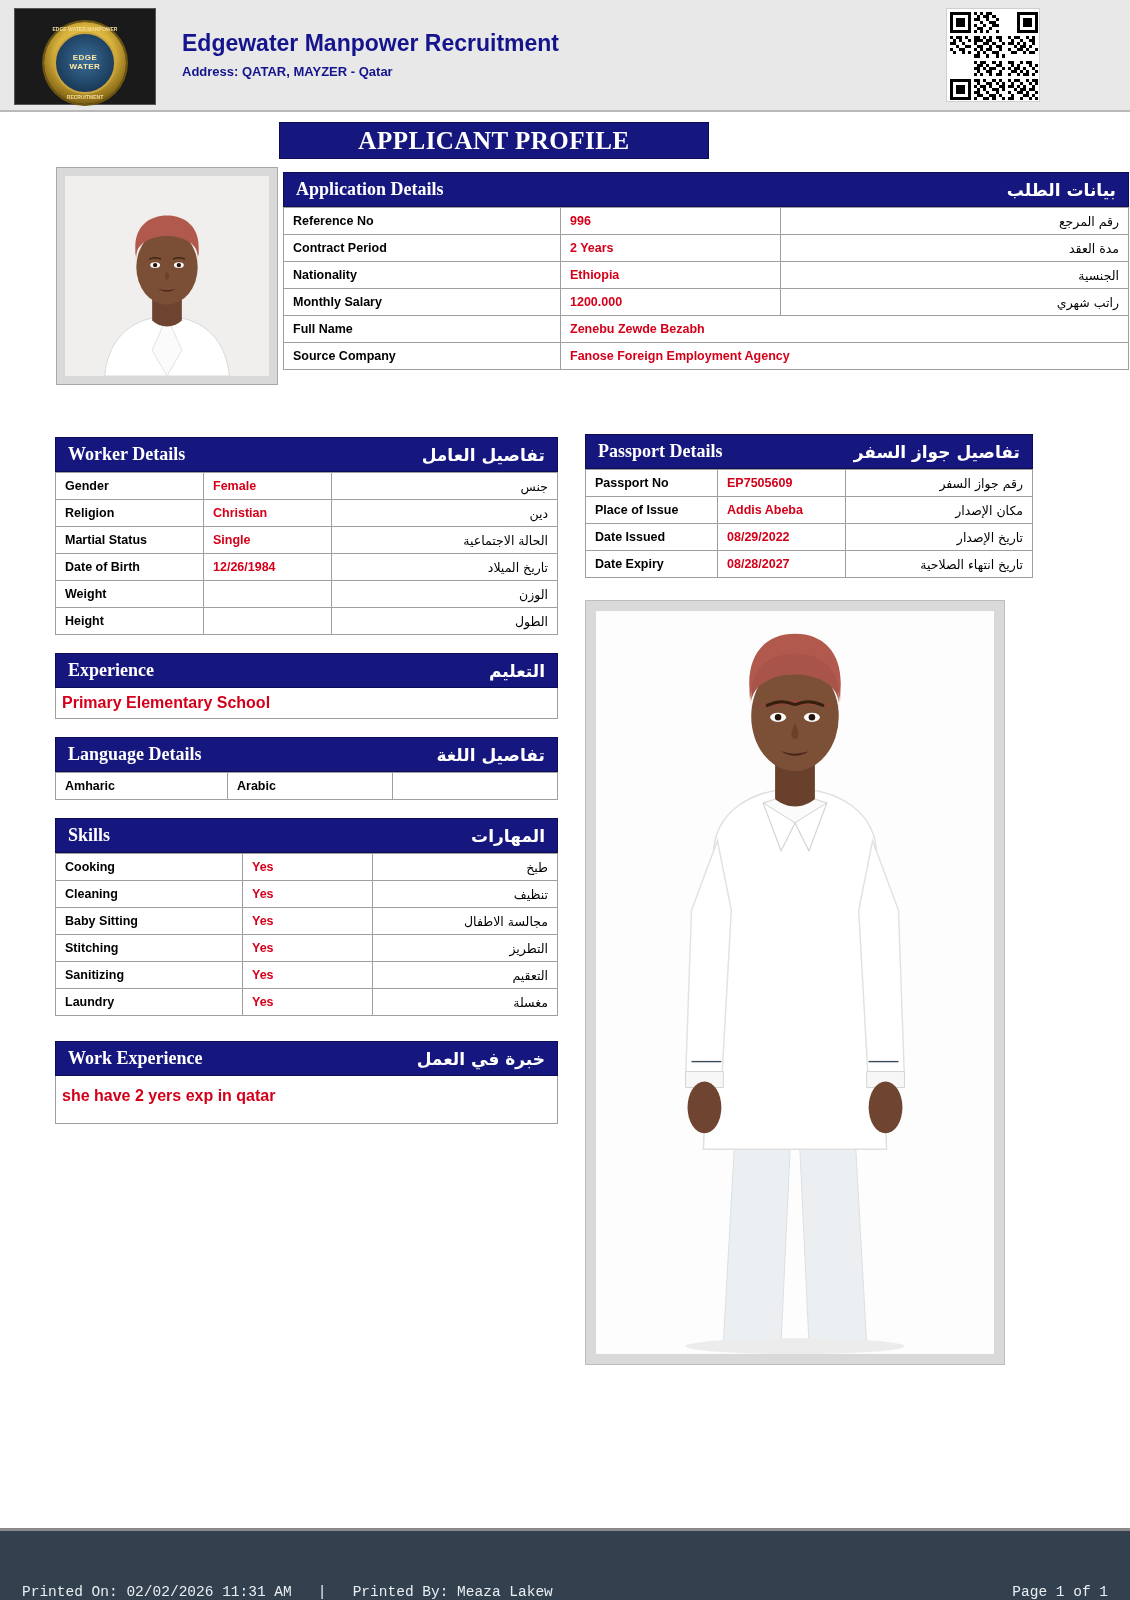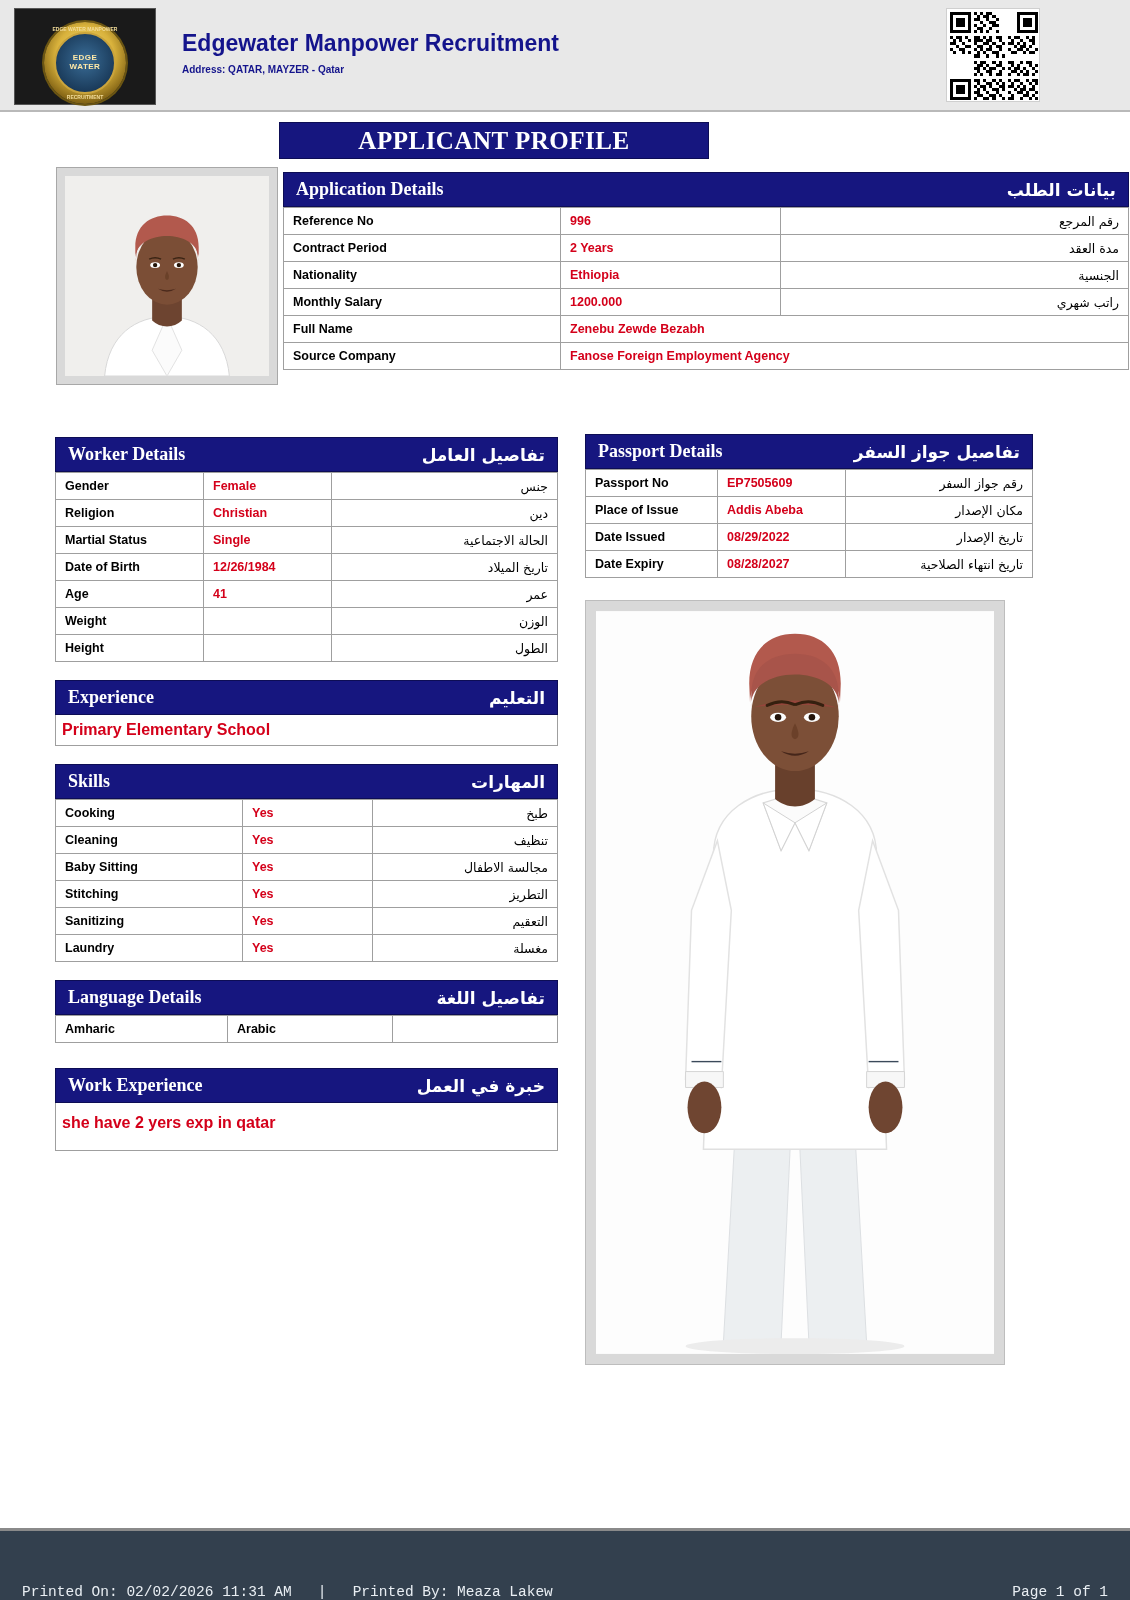--- a/index.html
+++ b/index.html
@@ -84,21 +84,21 @@
   .company-block {
     margin: 30px 0 0 26px;
   }
   .company-name {
     font-size: 23px;
     font-weight: bold;
     color: #14148c;
     font-family: "Liberation Sans", sans-serif;
   }
   .company-address {
-    font-size: 10px;
+    font-size: 13px;
     font-weight: bold;
     color: #14148c;
     margin-top: 7px;
   }
   .qr {
     position: absolute;
     right: 90px;
     top: 8px;
     width: 94px;
     height: 94px;
@@ -607,44 +607,55 @@
           <td class="lbl">Martial Status</td>
           <td class="val">Single</td>
           <td class="ar">الحالة الاجتماعية</td>
         </tr>
         <tr>
           <td class="lbl">Date of Birth</td>
           <td class="val">12/26/1984</td>
           <td class="ar">تاريخ الميلاد</td>
         </tr>
         <tr>
-          <td class="lbl">Age</td>
-          <td class="val">41</td>
-          <td class="ar">عمر</td>
-        </tr>
-        <tr>
           <td class="lbl">Weight</td>
           <td class="val"></td>
           <td class="ar">الوزن</td>
         </tr>
         <tr>
           <td class="lbl">Height</td>
           <td class="val"></td>
           <td class="ar">الطول</td>
         </tr>
       </tbody>
         </table>
     </div>
 
     <div class="block">
       <div class="sec-head">
         <div class="en">Experience</div>
         <div class="ar">التعليم</div>
       </div>
       <div class="one-line">Primary Elementary School</div>
+    </div>
+
+    <div class="block">
+      <div class="sec-head">
+        <div class="en">Language Details</div>
+        <div class="ar">تفاصيل اللغة</div>
+      </div>
+      <table class="grid lang-tbl">
+        <tbody>
+            <tr>
+          <td>Amharic</td>
+          <td>Arabic</td>
+          <td></td>
+        </tr>
+      </tbody>
+        </table>
     </div>
 
     <div class="block">
       <div class="sec-head">
         <div class="en">Skills</div>
         <div class="ar">المهارات</div>
       </div>
       <table class="grid skills-tbl">
         <tbody>
             <tr>
@@ -669,36 +680,20 @@
         </tr>
         <tr>
           <td class="lbl">Sanitizing</td>
           <td class="val">Yes</td>
           <td class="ar">التعقيم</td>
         </tr>
         <tr>
           <td class="lbl">Laundry</td>
           <td class="val">Yes</td>
           <td class="ar">مغسلة</td>
-        </tr>
-      </tbody>
-        </table>
-    </div>
-
-    <div class="block">
-      <div class="sec-head">
-        <div class="en">Language Details</div>
-        <div class="ar">تفاصيل اللغة</div>
-      </div>
-      <table class="grid lang-tbl">
-        <tbody>
-            <tr>
-          <td>Amharic</td>
-          <td>Arabic</td>
-          <td></td>
         </tr>
       </tbody>
         </table>
     </div>
 
     <div class="block" style="margin-top:25px">
       <div class="sec-head">
         <div class="en">Work Experience</div>
         <div class="ar">خبرة في العمل</div>
       </div>

